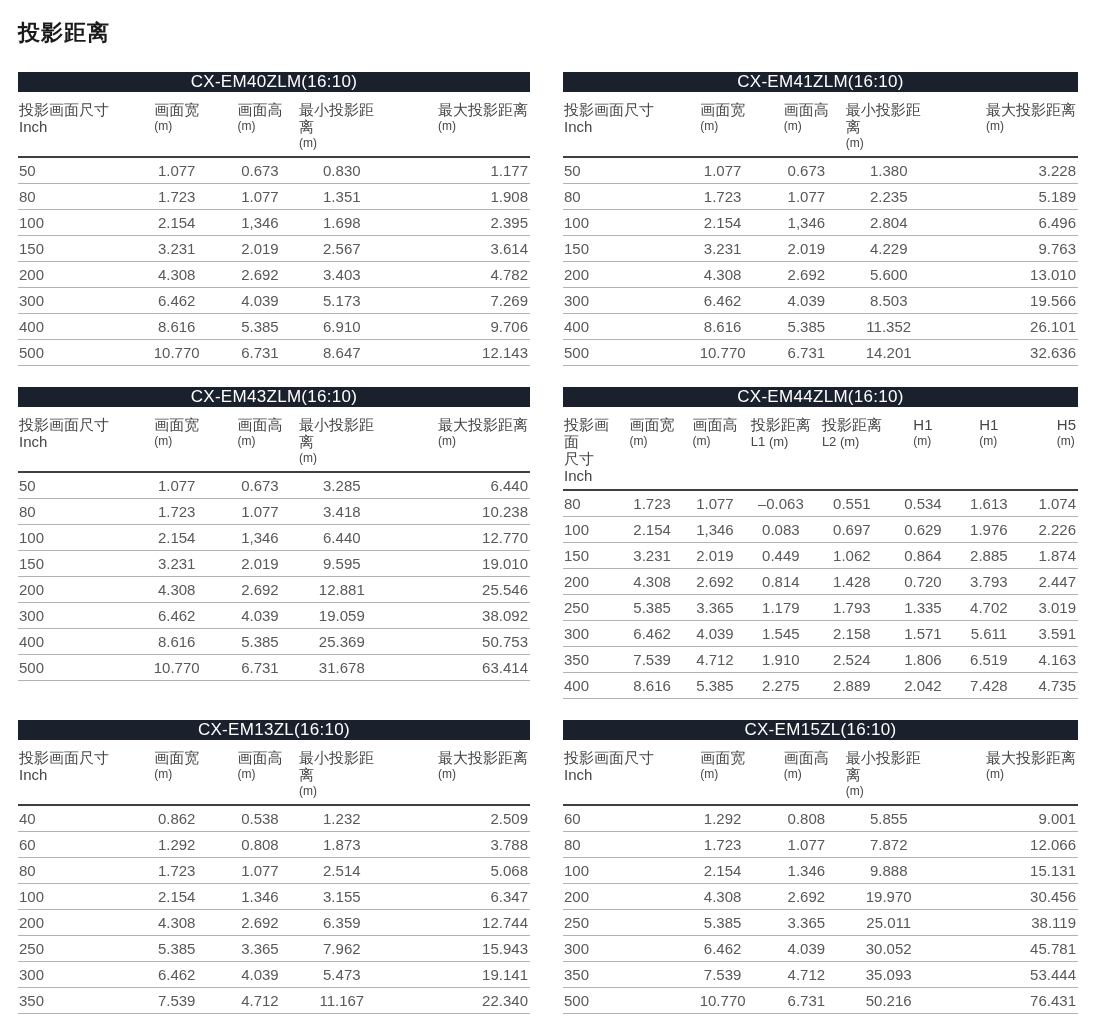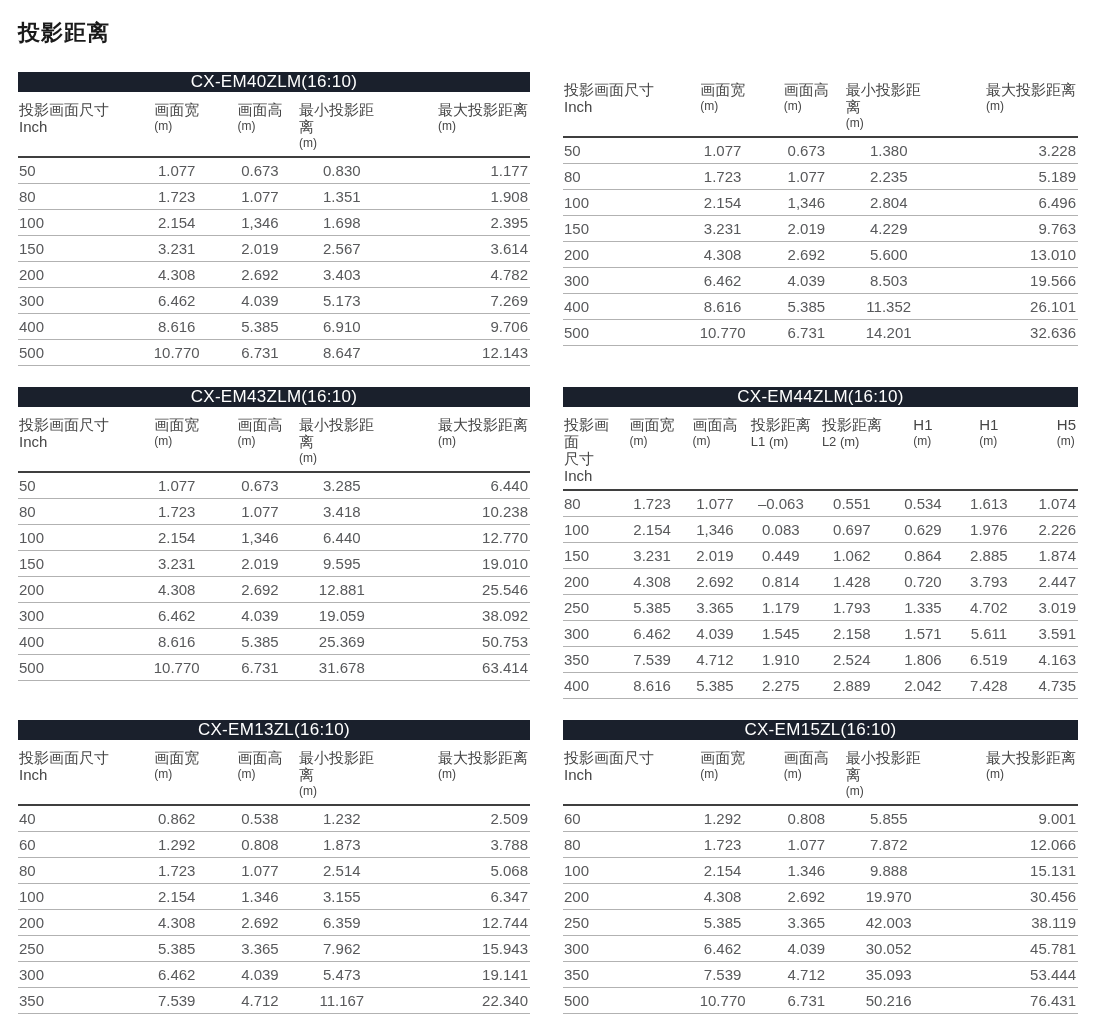--- a/index.html
+++ b/index.html
@@ -131,20 +131,23 @@
             <td>10.770</td>
             <td>6.731</td>
             <td>8.647</td>
             <td>12.143</td>
           </tr>
         </tbody>
       </table>
   </section>
 
   <section class="tbl-section">
+    <div class="bar">
+      <span>CX-EM41ZLM(16:10)</span>
+    </div>
     <table>
         <colgroup>
           <col style="width: 22%;">
           <col style="width: 18%;">
           <col style="width: 14.5%;">
           <col style="width: 17.5%;">
           <col style="width: 28%;">
         </colgroup>
         <thead>
           <tr>
@@ -539,21 +542,21 @@
             <td>200</td>
             <td>4.308</td>
             <td>2.692</td>
             <td>19.970</td>
             <td>30.456</td>
           </tr>
           <tr>
             <td>250</td>
             <td>5.385</td>
             <td>3.365</td>
-            <td>42.003</td>
+            <td>25.011</td>
             <td>38.119</td>
           </tr>
           <tr>
             <td>300</td>
             <td>6.462</td>
             <td>4.039</td>
             <td>30.052</td>
             <td>45.781</td>
           </tr>
           <tr>

